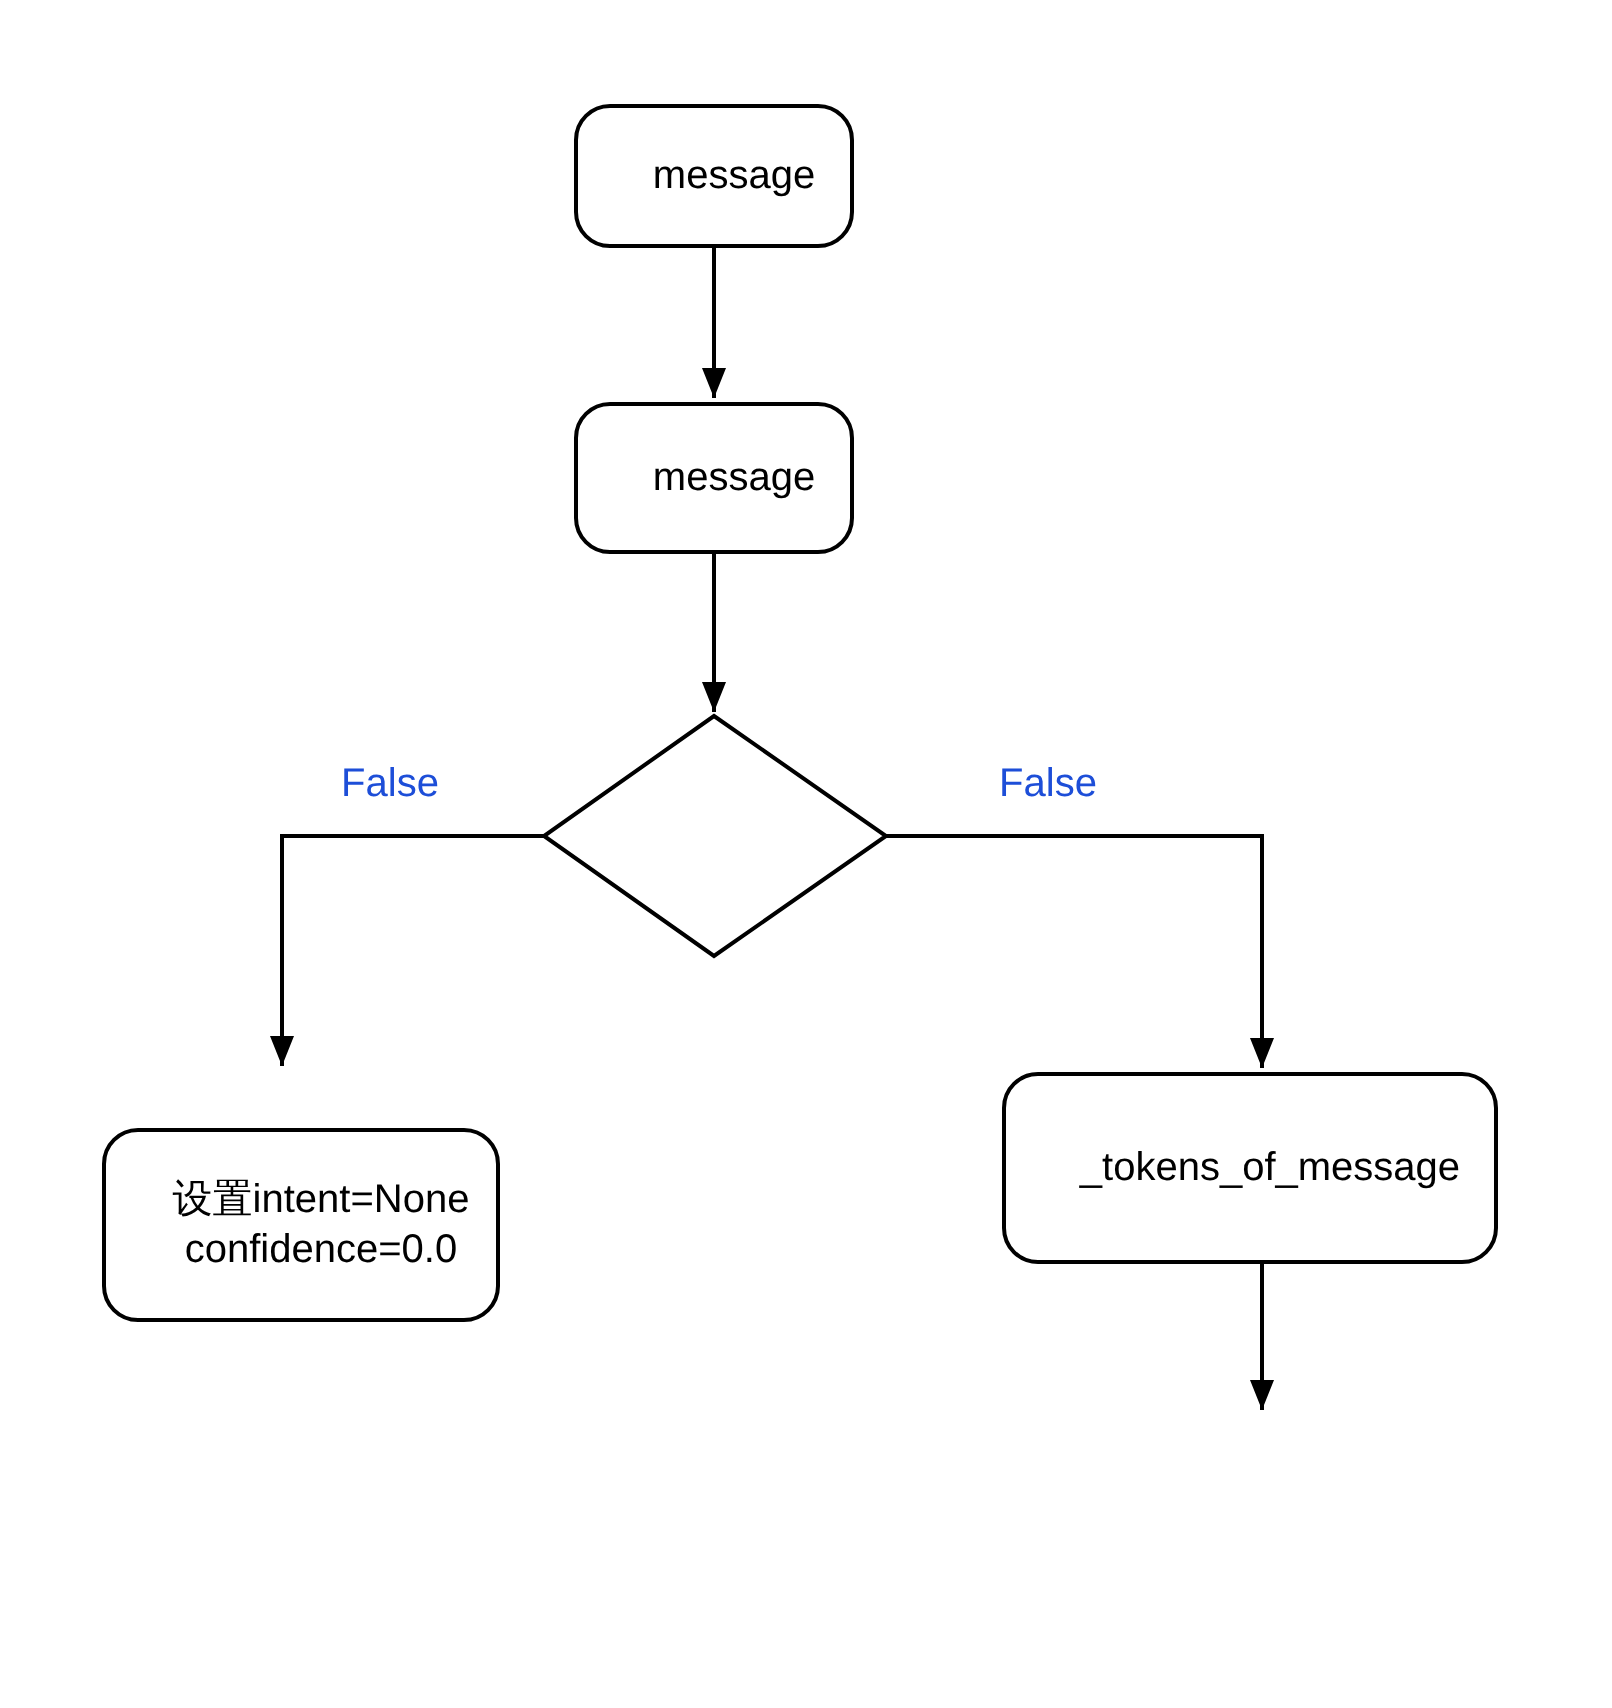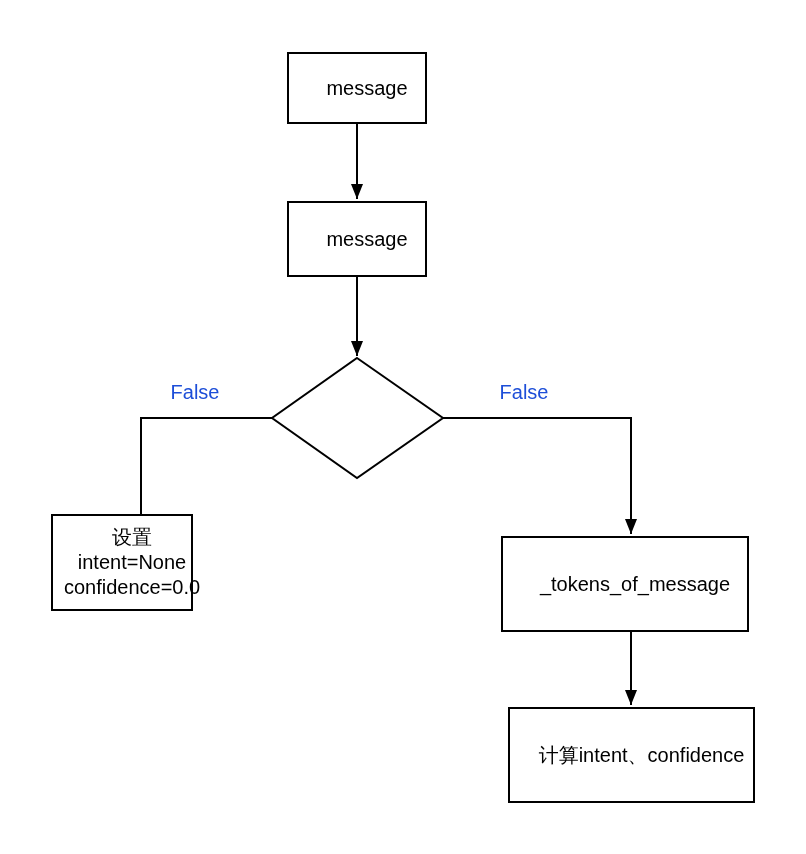--- a/index.html
+++ b/index.html
@@ -16,40 +16,40 @@
   }
   .edges-svg {
     position: absolute;
     left: 0; top: 0;
     width: 806px;
     height: 854px;
   }
   .node {
     position: absolute;
     border: 2px solid #000000;
-    border-radius: 0;
+    border-radius: 18px;
     background: #ffffff;
     display: flex;
     align-items: center;
     justify-content: center;
     text-align: center;
     font-size: 20px;
     color: #000000;
     line-height: 1.25;
     padding-left: 20px;
   }
   .node .label {
     white-space: pre-line;
   }
   .node .label.nowrap {
     white-space: nowrap;
   }
   .node-message { left: 287px; top: 52px;  width: 140px; height: 72px; }
   .node-process { left: 287px; top: 201px; width: 140px; height: 76px; }
-  .node-setnone { left: 51px;  top: 514px; width: 142px; height: 97px; }
+  .node-setnone { left: 51px;  top: 564px; width: 199px; height: 97px; }
   .node-tokens  { left: 501px; top: 536px; width: 248px; height: 96px; }
   .node-compute { left: 508px; top: 707px; width: 247px; height: 96px; }
   .decision-label {
     position: absolute;
     left: 287px; top: 405px;
     width: 140px;
     text-align: center;
     font-size: 20px;
     color: #000000;
   }
@@ -98,21 +98,18 @@
 
   <div class="node node-setnone">
     <span class="label">设置intent=None
 confidence=0.0</span>
   </div>
 
   <div class="node node-tokens">
     <span class="label nowrap">_tokens_of_message</span>
   </div>
 
-  <div class="node node-compute">
-    <span class="label nowrap">计算intent、confidence</span>
-  </div>
 
   <div class="edge-label edge-label-false">False</div>
 
   <div class="edge-label edge-label-true">False</div>
 
 </div>
 
 </body></html>

